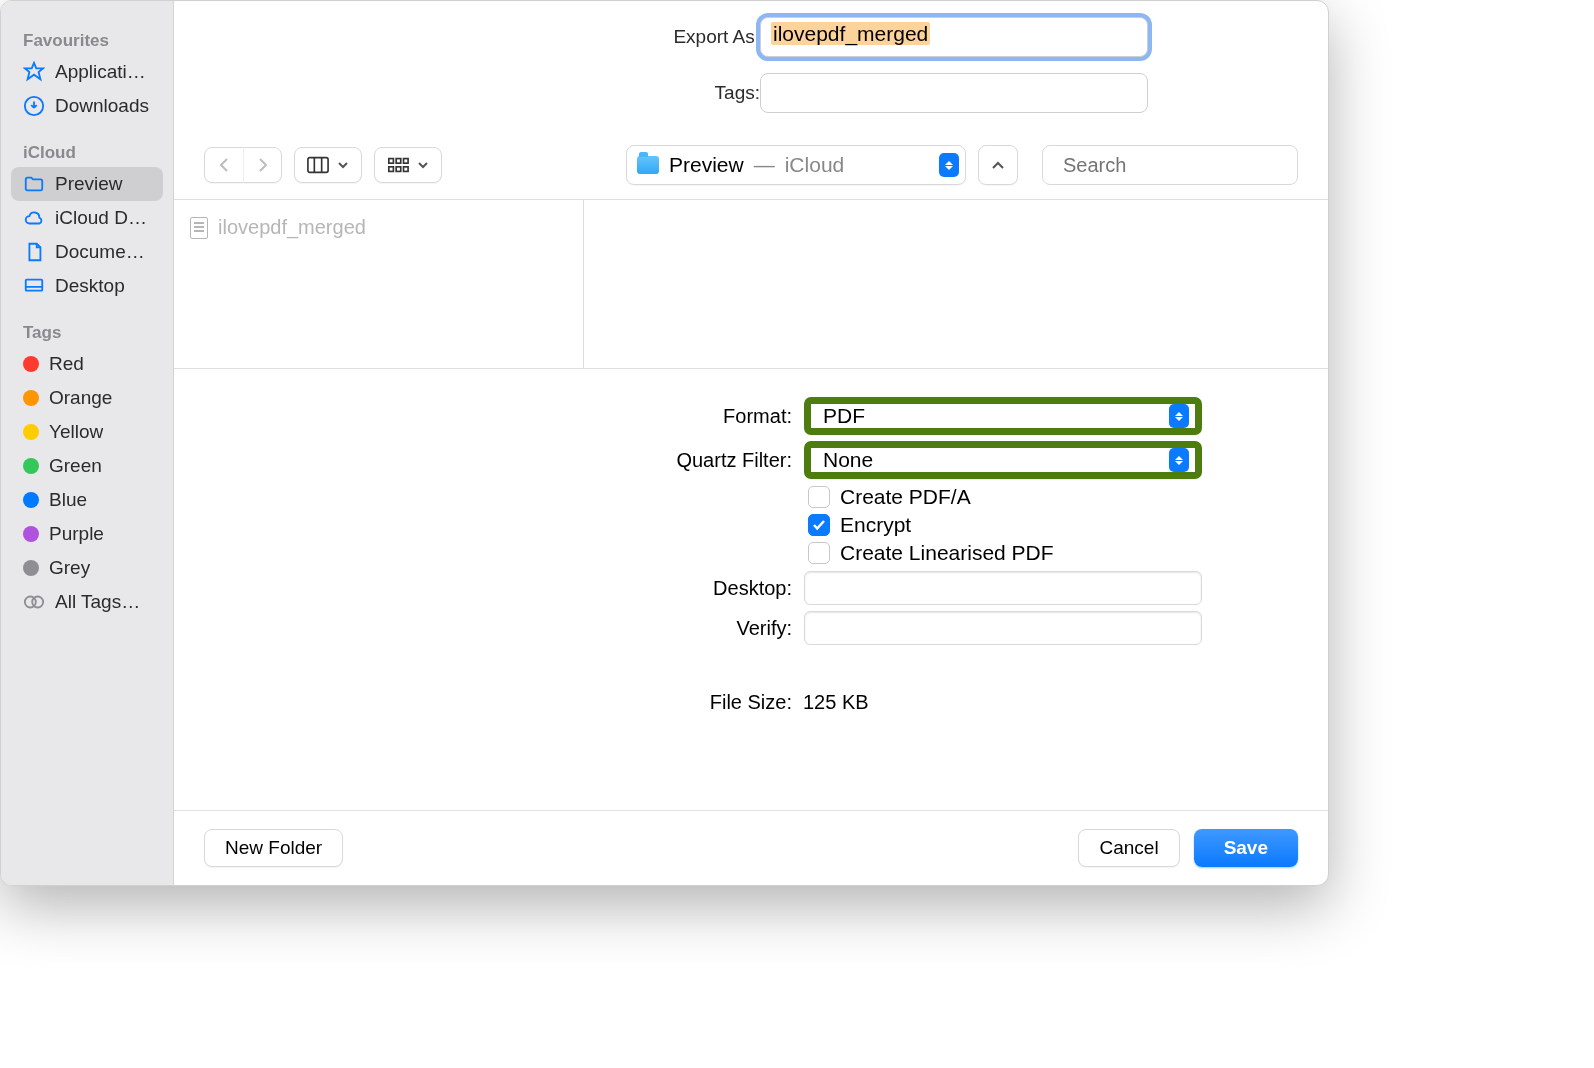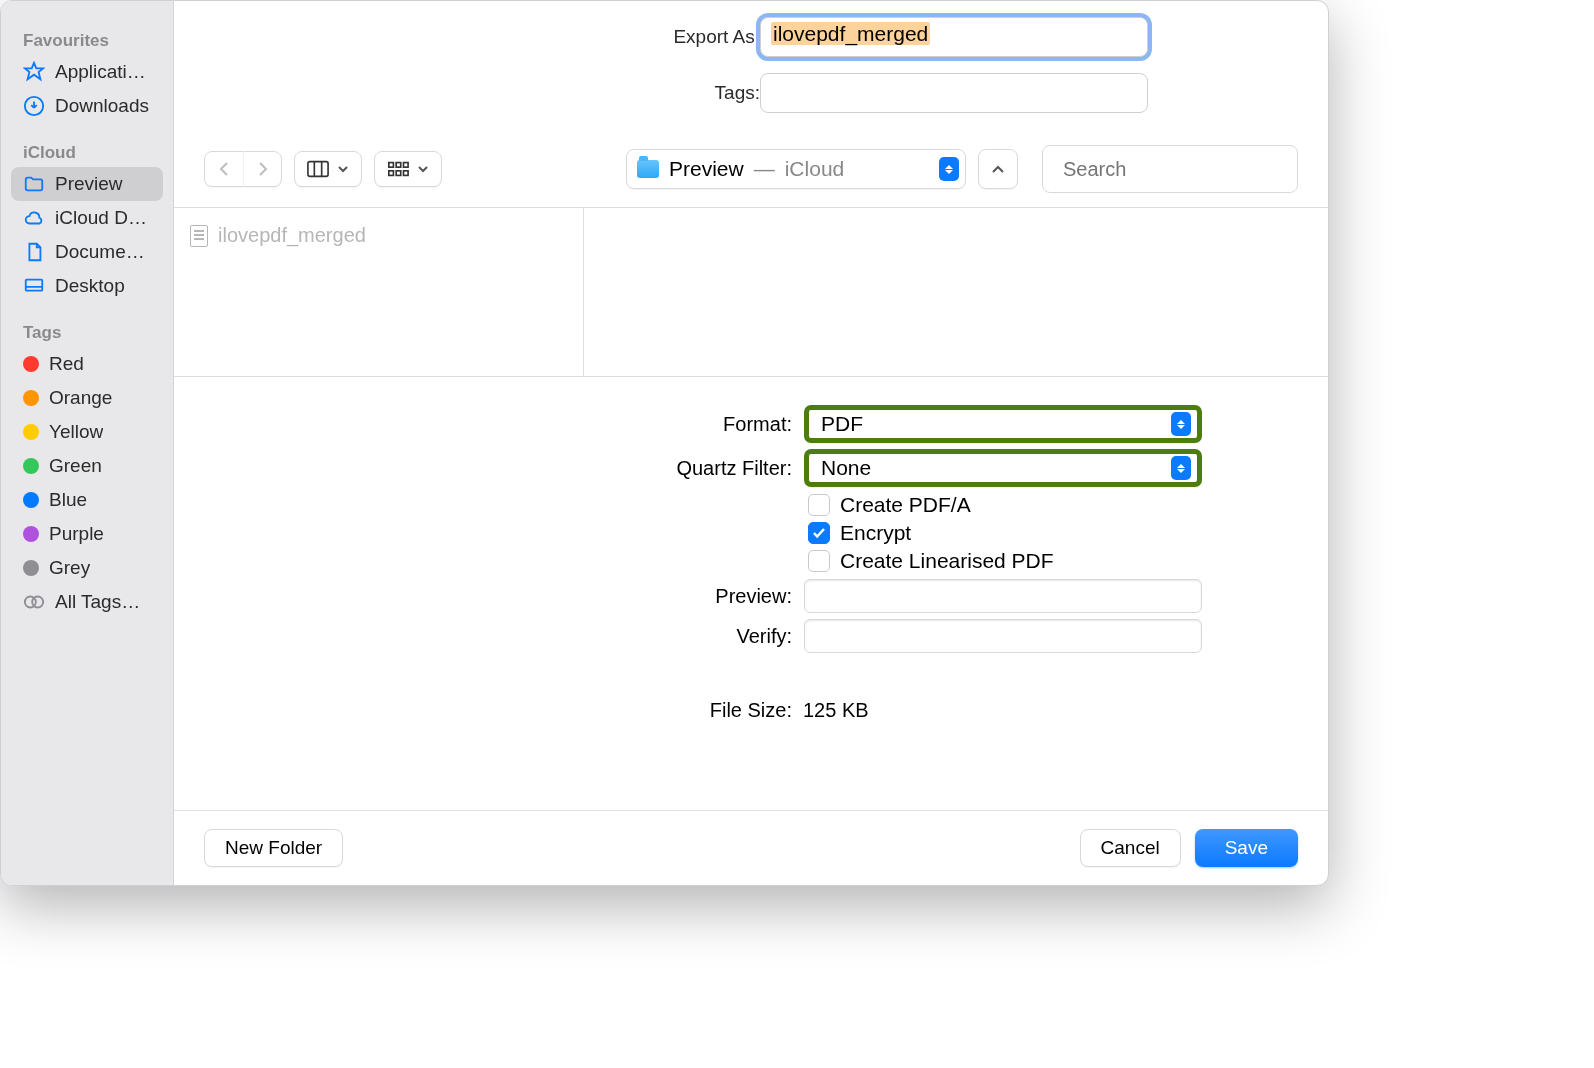--- a/index.html
+++ b/index.html
@@ -28,44 +28,44 @@
 .view-btn{ padding:0 12px; gap:8px; color:#333;}
 .path-pop{ height:40px; border:1px solid #d9d9d9; border-radius:8px; background:#fff; display:flex; align-items:center; padding:0 6px 0 10px; gap:10px; min-width:340px; box-shadow:0 1px 1px rgba(0,0,0,.04);}
 .folder-ico{ width:22px; height:18px; background:linear-gradient(#66c4fc,#2fa8f6); border-radius:3px; position:relative;}
 .folder-ico::before{content:""; position:absolute; top:-4px; left:2px; width:9px; height:5px; background:#4ab6f8; border-radius:2px 2px 0 0;}
 .popper-caret{ width:20px; height:24px; border-radius:5px; background:#0a7aff; display:flex; flex-direction:column; align-items:center; justify-content:center; gap:1px; margin-left:auto;}
 .popper-caret span{ width:0;height:0;border-left:4px solid transparent;border-right:4px solid transparent;}
 .popper-caret .u{border-bottom:4px solid #fff;}
 .popper-caret .d{border-top:4px solid #fff;}
 .collapse-btn{ width:40px; height:40px; border:1px solid #d9d9d9; border-radius:8px; background:#fff; display:flex; align-items:center; justify-content:center; color:#555; box-shadow:0 1px 1px rgba(0,0,0,.04);}
 .spacer{ flex:1; }
-.search-wrap{ height:48px; border:1px solid #d9d9d9; border-radius:8px; display:flex; align-items:center; gap:8px; padding:0 12px; width:256px; color:#999;}
+.search-wrap{ height:40px; border:1px solid #d9d9d9; border-radius:8px; display:flex; align-items:center; gap:8px; padding:0 12px; width:256px; color:#999;}
 .search-wrap input{ border:none; outline:none; font-size:20px; flex:1; background:transparent;}
 .hr{ height:1px; background:#dedede;}
 
 .browser{ display:flex; height:168px;}
 .col1{ width:410px; border-right:1px solid #dedede; padding:12px 8px;}
 .file-row{ display:flex; align-items:center; gap:10px; padding:4px 8px; color:#b6b6b6; font-size:20px;}
 .file-ico{ width:18px; height:22px; border:1.5px solid #b6b6b6; border-radius:2px; position:relative;}
 .file-ico::after{ content:""; position:absolute; left:3px; right:3px; top:4px; height:2px; background:#b6b6b6; box-shadow:0 4px 0 #b6b6b6, 0 8px 0 #b6b6b6;}
 
 .opts{ padding:22px 40px 10px; flex:1;}
 .orow{ display:flex; align-items:center; gap:12px; margin:6px 0;}
 .orow .olab{ width:578px; text-align:right; font-size:20px;}
-.sel{ height:38px; width:398px; border:5px solid #4d7c0f; border-radius:7px; display:flex; align-items:center; padding:0 6px 0 12px; font-size:21px; box-shadow:0 1px 1px rgba(0,0,0,.05);}
+.sel{ height:38px; width:398px; border:7px solid #4d7c0f; border-radius:7px; display:flex; align-items:center; padding:0 6px 0 12px; font-size:21px; box-shadow:0 1px 1px rgba(0,0,0,.05);}
 .chk{ width:22px; height:22px; border:1.5px solid #c8c8c8; border-radius:5px; display:inline-flex; align-items:center; justify-content:center; background:#fff;}
 .chk.on{ background:#0a7aff; border-color:#0a7aff;}
 .chk.on svg{ stroke:#fff;}
 .chk-row{ display:flex; align-items:center; gap:10px; margin:4px 0 4px 594px; font-size:21px;}
 .pass-in{ height:34px; width:398px; border:1px solid #d9d9d9; border-radius:6px; box-shadow:inset 0 1px 2px rgba(0,0,0,.1);} 
 .fsize-row{ margin-top:46px;gap:11px;}
 
 .footer{ border-top:1px solid #e2e2e2; padding:18px 30px; display:flex; align-items:center;}
 .btn{ height:38px; border:1px solid #d9d9d9; border-radius:8px; background:#fff; padding:0 20px; font-size:19px; display:flex; align-items:center; box-shadow:0 1px 1px rgba(0,0,0,.05);}
-.btn.primary{ border:none; background:linear-gradient(#3f98ff,#0a7aff); color:#fff; padding:8px 30px; box-shadow:0 1px 2px rgba(10,122,255,.4);}
+.btn.primary{ border:none; background:linear-gradient(#3f98ff,#0a7aff); color:#fff; padding:8px 30px; box-shadow:0 1px 2px rgba(10,122,255,.4);font-weight:bold;}
 svg{ display:block;}
 </style>
 </head>
 <body>
 
 <div class="window">
 
   <div class="sidebar">
     <div class="side-sec-title">Favourites</div>
 
@@ -294,21 +294,21 @@
             </svg>
         </span>
         <span>Encrypt</span>
       </div>
       <div class="chk-row">
         <span class="chk"></span>
         <span>Create Linearised PDF</span>
       </div>
 
       <div class="orow" style="margin-top:6px">
-        <div class="olab">Preview:</div>
+        <div class="olab">Desktop:</div>
         <input class="pass-in" type="password" style="">
       </div>
       <div class="orow">
         <div class="olab">Verify:</div>
         <input class="pass-in" type="password" style="">
       </div>
 
       <div class="orow fsize-row">
         <div class="olab">File Size:</div>
         <div style="font-size:20px">125 KB</div>

